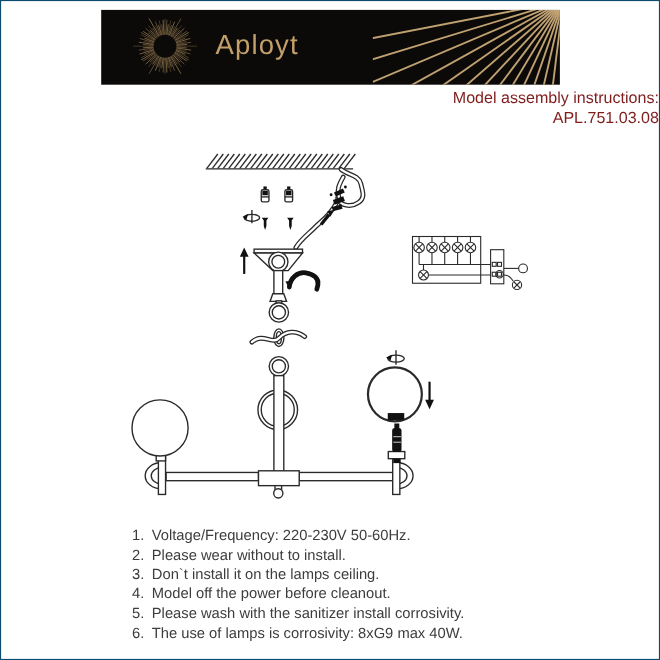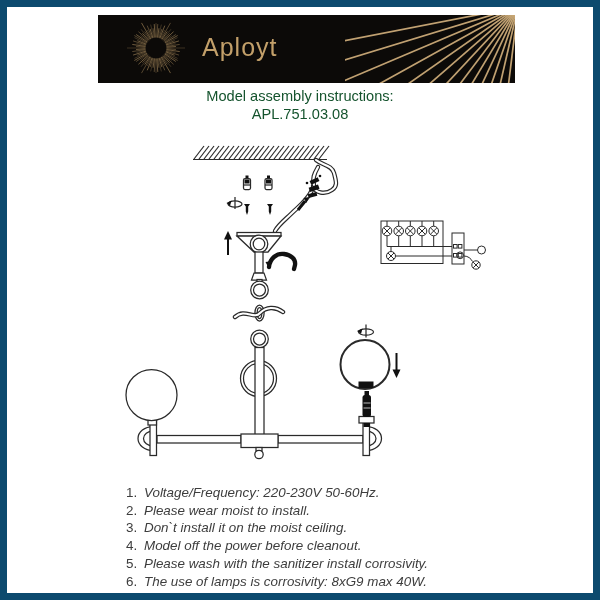--- a/index.html
+++ b/index.html
@@ -1,35 +1,35 @@
 <!DOCTYPE html>
 <html style="--banner-bg: #0c0a08; --gold: #c3a06a;"><head>
 <meta charset="utf-8">
 <style>
   html,body{margin:0;padding:0;background:#fff;}
   .page{position:relative;width:600px;height:600px;background:#fff;box-sizing:border-box;
-        border:7px solid #0c4a6e;font-family:"Liberation Sans",sans-serif;overflow:hidden;}
+        border:1px solid #0c4a6e;font-family:"Liberation Sans",sans-serif;overflow:hidden;}
   .banner{position:absolute;left:91px;top:8px;width:417px;height:68px;background:var(--banner-bg,#0c0a08);overflow:hidden;}
   .brand{position:absolute;left:104px;top:18px;font-size:25px;letter-spacing:1px;color:var(--gold,#c3a06a);font-weight:400;}
   #sunburst{position:absolute;left:27px;top:2px;}
   #rays{position:absolute;right:0;top:0;}
-  .title{position:absolute;top:81px;left:0;right:0;text-align:center;color:#14532d;
+  .title{position:absolute;top:81px;left:0;right:0;text-align:right;color:#7f1d1d;
          font-size:14.6px;line-height:17.5px;font-weight:500;}
   .diagram{position:absolute;left:0;top:0;}
   .diagram *{vector-effect:none;}
   .ln{stroke:#2a2a2a;stroke-width:1.25;fill:none;}
   .wh{stroke:#2a2a2a;stroke-width:1.25;fill:#fff;}
   .bk{fill:#111;stroke:none;}
   .tube-out{stroke:#2a2a2a;stroke-width:4.4;fill:none;stroke-linecap:round;}
   .tube-in{stroke:#fff;stroke-width:2.1;fill:none;stroke-linecap:round;}
   .thin{stroke:#2a2a2a;stroke-width:1;fill:none;}
   .instructions{position:absolute;left:119px;top:477px;color:#3d3d3d;font-size:13.4px;line-height:17.7px;}
   .ins-row{display:flex;}
   .ins-num{width:18px;flex:none;}
-  .ins-text{white-space:nowrap;font-style:italic;}
+  .ins-text{white-space:nowrap;}
 </style>
 </head>
 <body>
 
 <div class="page">
 
   <div class="banner">
     <svg id="sunburst" width="62" height="62" viewBox="0 0 62 62">
         <line x1="41.5" y1="31" x2="60" y2="31" stroke="#c3a06a" stroke-width="0.6" opacity="0.45"></line>
         <line x1="41.470639870402394" y1="31.784665982657454" x2="50.9440759436236" y2="32.494601871728484" stroke="#c3a06a" stroke-width="0.6" opacity="0.67"></line>
@@ -356,25 +356,25 @@
     </g>
   </svg>
 
   <div class="instructions">
     <div class="ins-row">
       <span class="ins-num">1.</span>
       <span class="ins-text">Voltage/Frequency: 220-230V 50-60Hz.</span>
     </div>
     <div class="ins-row">
       <span class="ins-num">2.</span>
-      <span class="ins-text">Please wear moist to install.</span>
+      <span class="ins-text">Please wear without to install.</span>
     </div>
     <div class="ins-row">
       <span class="ins-num">3.</span>
-      <span class="ins-text">Don`t install it on the moist ceiling.</span>
+      <span class="ins-text">Don`t install it on the lamps ceiling.</span>
     </div>
     <div class="ins-row">
       <span class="ins-num">4.</span>
       <span class="ins-text">Model off the power before cleanout.</span>
     </div>
     <div class="ins-row">
       <span class="ins-num">5.</span>
       <span class="ins-text">Please wash with the sanitizer install corrosivity.</span>
     </div>
     <div class="ins-row">

